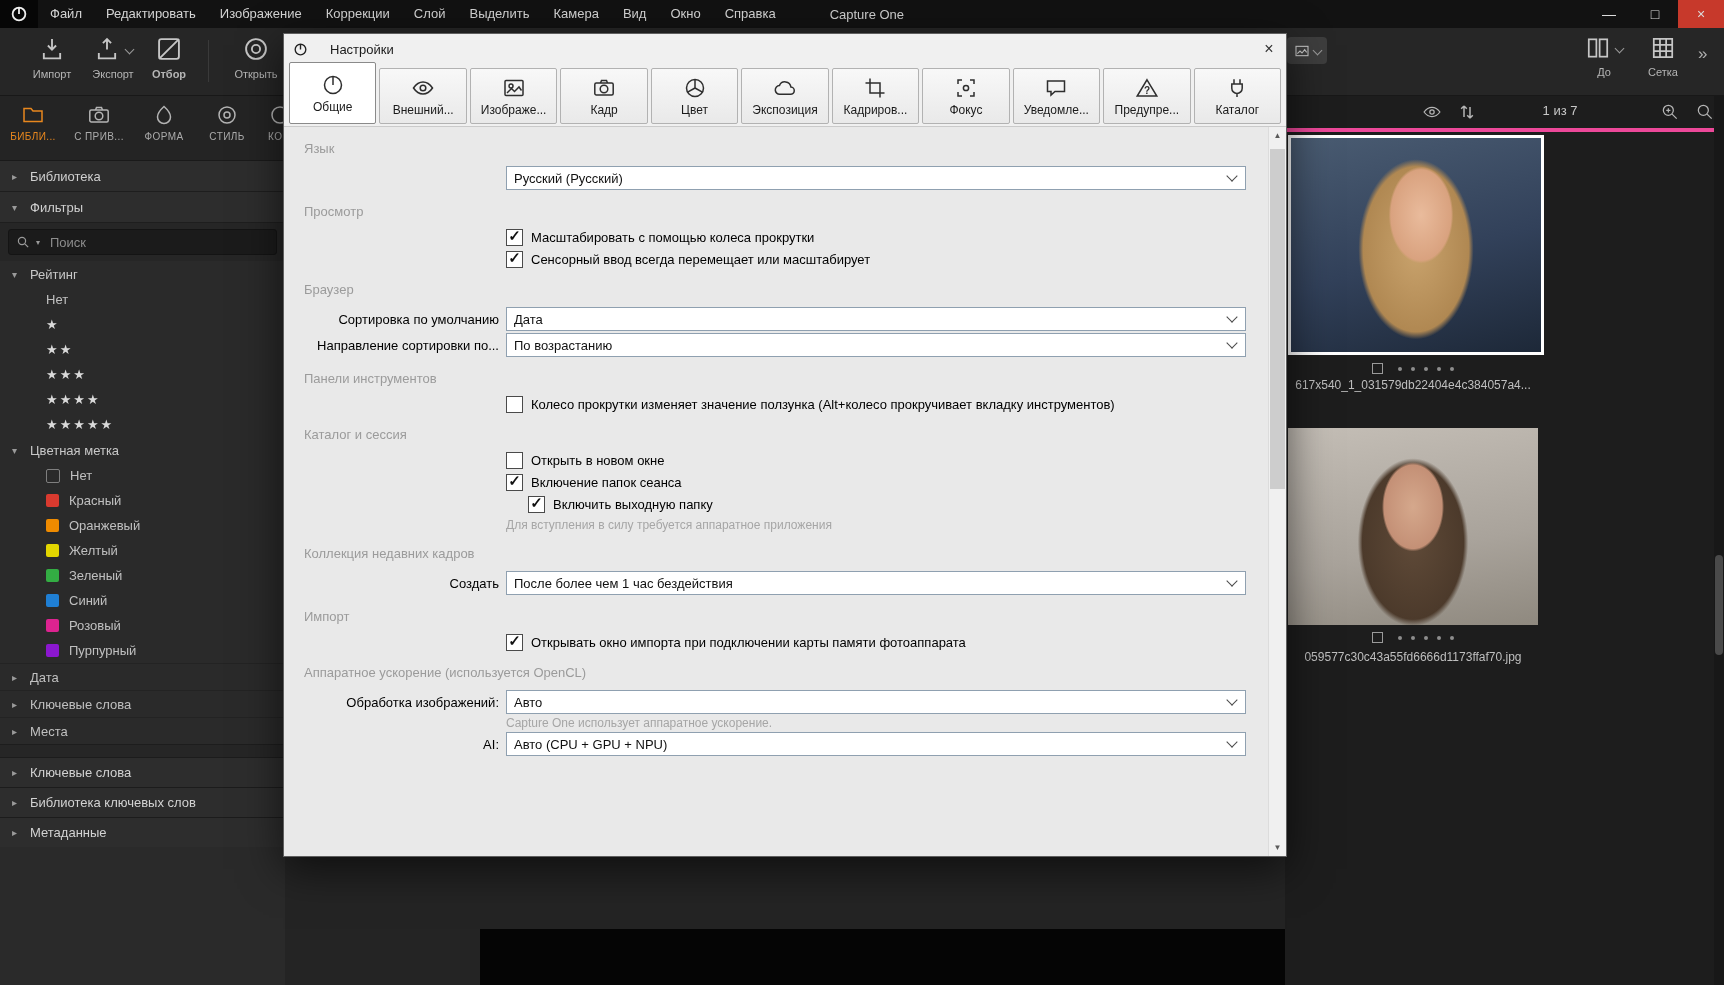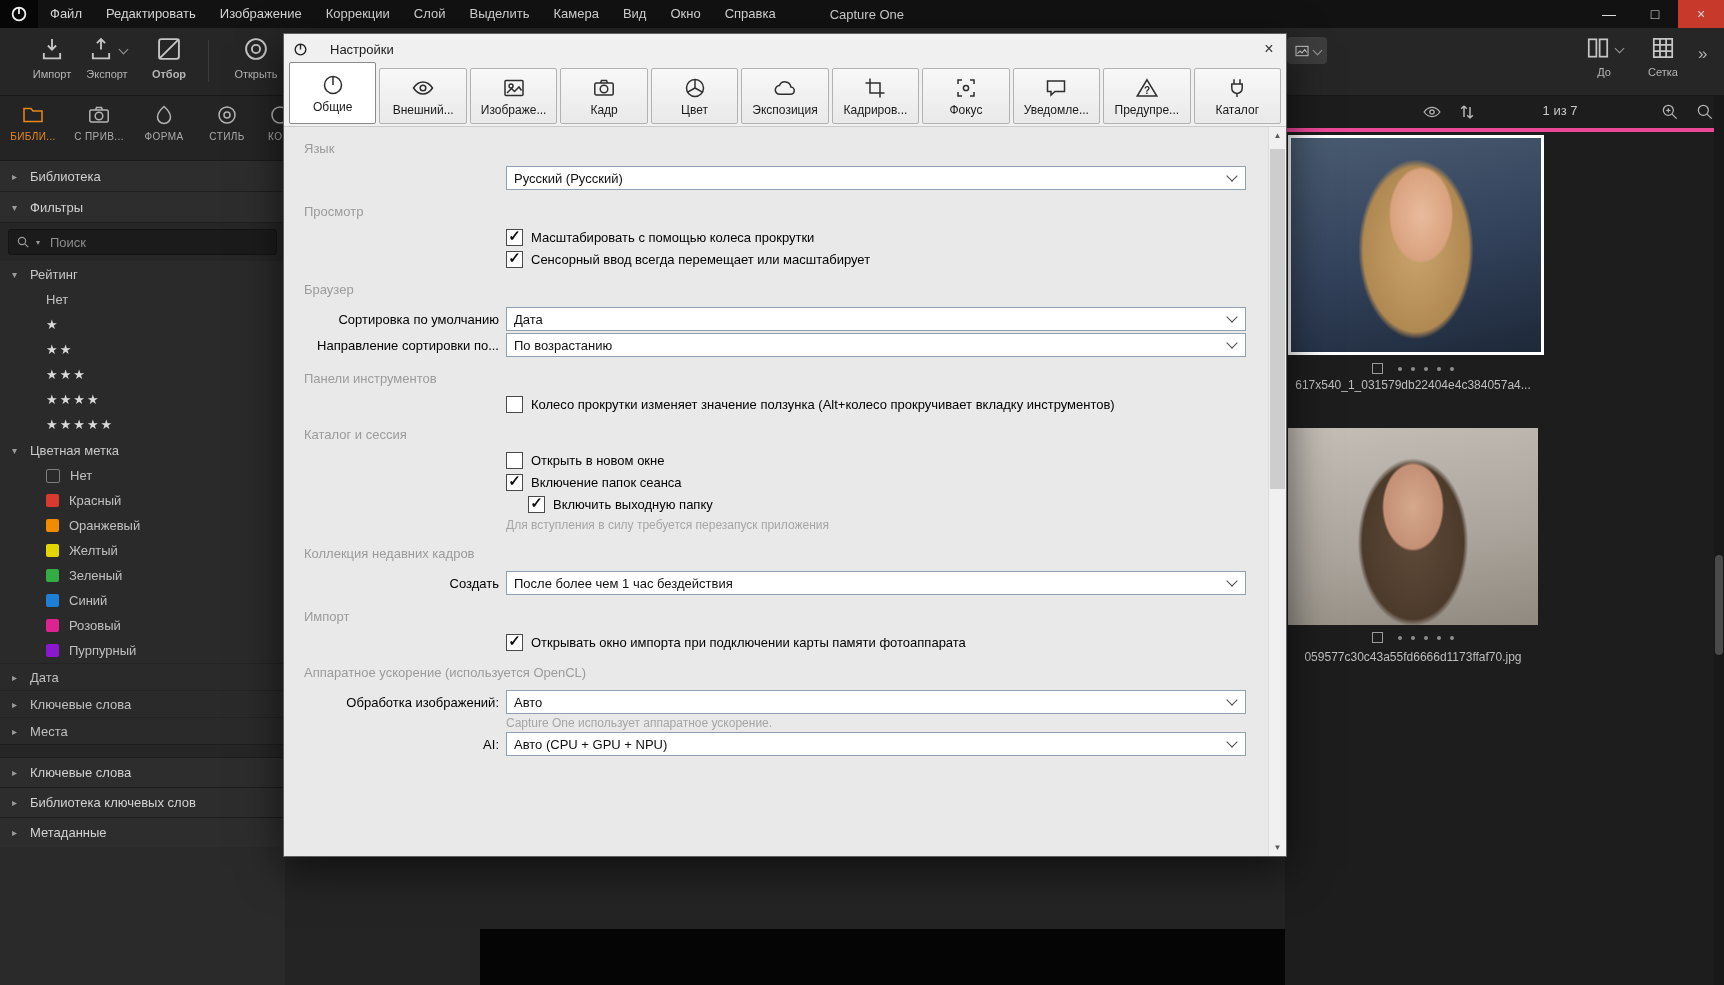--- a/index.html
+++ b/index.html
@@ -135,21 +135,21 @@
   </div>
 </div>
 
 <div id="toolbar">
   <div class="tbg" style="left:24px;width:56px;">
     <svg width="28" height="28" viewBox="0 0 24 24" class="ict">
         <path d="M12 3.5v9M8.5 9l3.5 3.5L15.5 9M5 15.5V20h14v-4.5"></path>
       </svg>
     <div class="tb-label">Импорт</div>
   </div>
-  <div class="tbg" style="left:76px;width:62px;">
+  <div class="tbg" style="left:82px;width:62px;">
     <div style="display:flex;align-items:center;gap:5px;">
       <svg width="28" height="28" viewBox="0 0 24 24" class="ict">
           <path d="M12 12.5V3.5M8.5 7L12 3.5 15.5 7M5 15.5V20h14v-4.5"></path>
         </svg>
       <span class="chev"></span>
     </div>
     <div class="tb-label">Экспорт</div>
   </div>
   <div class="tbg" style="left:144px;width:50px;font-weight:bold;">
     <svg width="28" height="28" viewBox="0 0 24 24" class="ict">
@@ -532,21 +532,21 @@
         <span>Открыть в новом окне</span>
       </div>
       <div class="checkrow">
         <span class="cb checked"></span>
         <span>Включение папок сеанса</span>
       </div>
       <div class="checkrow indent">
         <span class="cb checked"></span>
         <span>Включить выходную папку</span>
       </div>
-      <div class="note">Для вступления в силу требуется перезапуск приложения</div>
+      <div class="note">Для вступления в силу требуется аппаратное приложения</div>
 
       <div class="sec-h">Коллекция недавних кадров</div>
       <div class="frow">
         <div class="lbl">Создать</div>
         <div class="ctrl">
             <div class="combo">
               <span>После более чем 1 час бездействия</span>
             </div>
           </div>
       </div>

